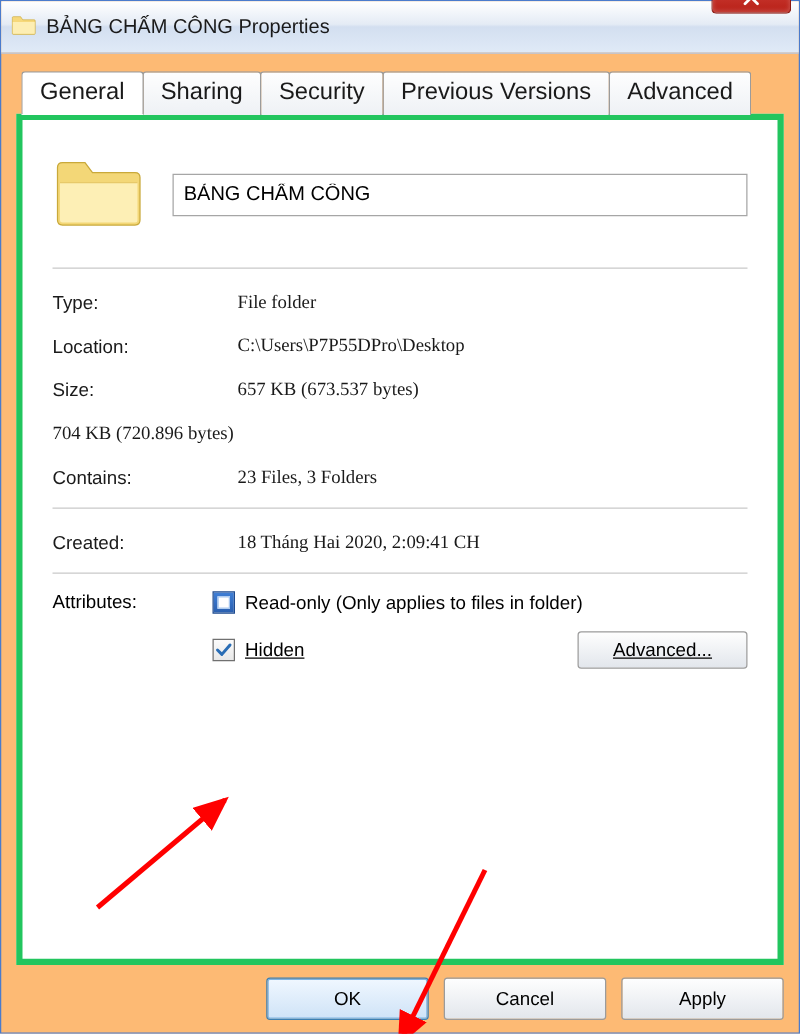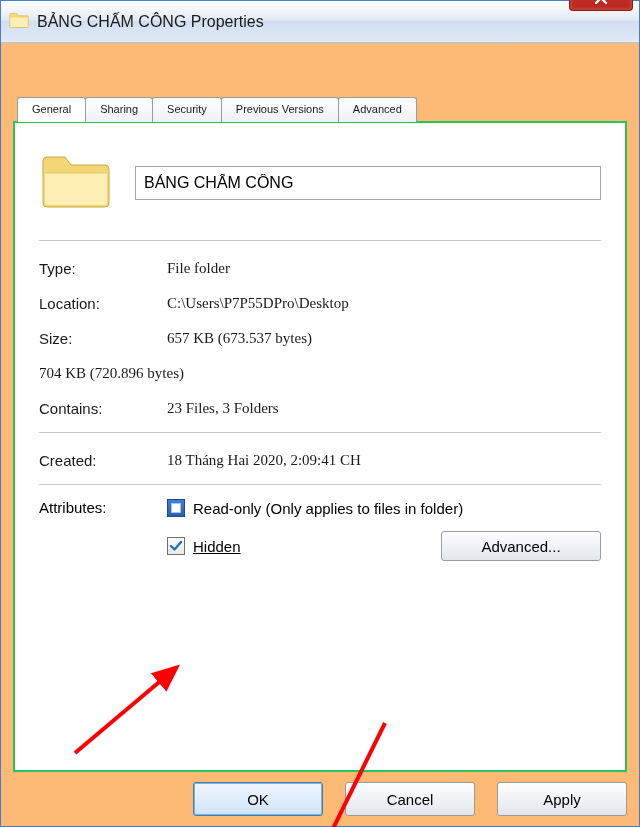--- a/index.html
+++ b/index.html
@@ -68,35 +68,34 @@
       padding-left: 4px;
       position: relative;
       z-index: 2;
     }
     .tab {
       padding: 5px 14px 6px 14px;
       border: 1px solid #9b9b9b;
       border-bottom: none;
       background: linear-gradient(to bottom, #fefefe, #eef1f5);
       border-radius: 3px 3px 0 0;
-      font-size: 11px;
+      font-size: 19px;
       color: #1a1a1a;
       margin-right: -1px;
       cursor: default;
-      margin-top: 40px;
     }
     .tab.active {
       background: #ffffff;
       border-bottom: 1px solid #fff;
       position: relative;
       z-index: 3;
     }
     .tab-panel {
       flex: 1;
-      border: 2px solid #22c55e;
+      border: 5px solid #22c55e;
       background: #ffffff;
       margin-top: -1px;
       padding: 18px 24px 12px 24px;
       position: relative;
       z-index: 1;
     }
     .row-name {
       display: flex;
       align-items: center;
       gap: 22px;
@@ -112,21 +111,21 @@
       padding: 4px 8px;
       font-size: 16px;
       outline: none;
     }
     hr.sep {
       border: none;
       border-top: 1px solid #c9c9c9;
       margin: 6px 0 10px 0;
     }
     .prop-table { width: 100%; }
-    .prop-row { display: flex; padding: 9px 0; }
+    .prop-row { display: flex; padding: 9px 0; gap: 20px; }
     .prop-label { width: 128px; color: #1a1a1a; }
     .prop-value { flex: 1; color: #1a1a1a; font-family: Liberation Serif, serif; }
     .attr-row { display: flex; align-items: center; padding: 4px 0; }
     .checkbox {
       width: 18px; height: 18px;
       border: 1px solid #707070;
       background: linear-gradient(to bottom, #fbfbfb, #e8e8e8);
       margin-right: 8px;
       display: inline-flex;
       align-items: center; justify-content: center;
@@ -141,32 +140,33 @@
       width: 8px; height: 8px;
       background: #fff;
       border: 1px solid #a8c7ef;
     }
     .checkbox.checked svg { width: 14px; height: 14px; }
     .attr-section { display: flex; }
     .attr-left { width: 128px; padding-top: 4px; }
     .attr-right { flex: 1; }
     .attr-line { display: flex; align-items: center; justify-content: space-between; margin-top: 10px; }
     .adv-btn {
-      width: 160px;
+      width: 136px;
       height: 30px;
       border: 1px solid #9b9b9b;
       background: linear-gradient(to bottom, #fefefe, #e2e6ec);
       border-radius: 3px;
       font-size: 15px;
       cursor: default;
+      text-decoration: underline;
     }
     .button-bar {
       display: flex;
       justify-content: flex-end;
-      gap: 22px;
+      gap: 12px;
       padding-top: 10px;
     }
     .btn {
       width: 130px;
       height: 34px;
       border: 1px solid #9b9b9b;
       background: linear-gradient(to bottom, #fefefe, #e2e6ec);
       border-radius: 3px;
       font-size: 15px;
       cursor: default;

